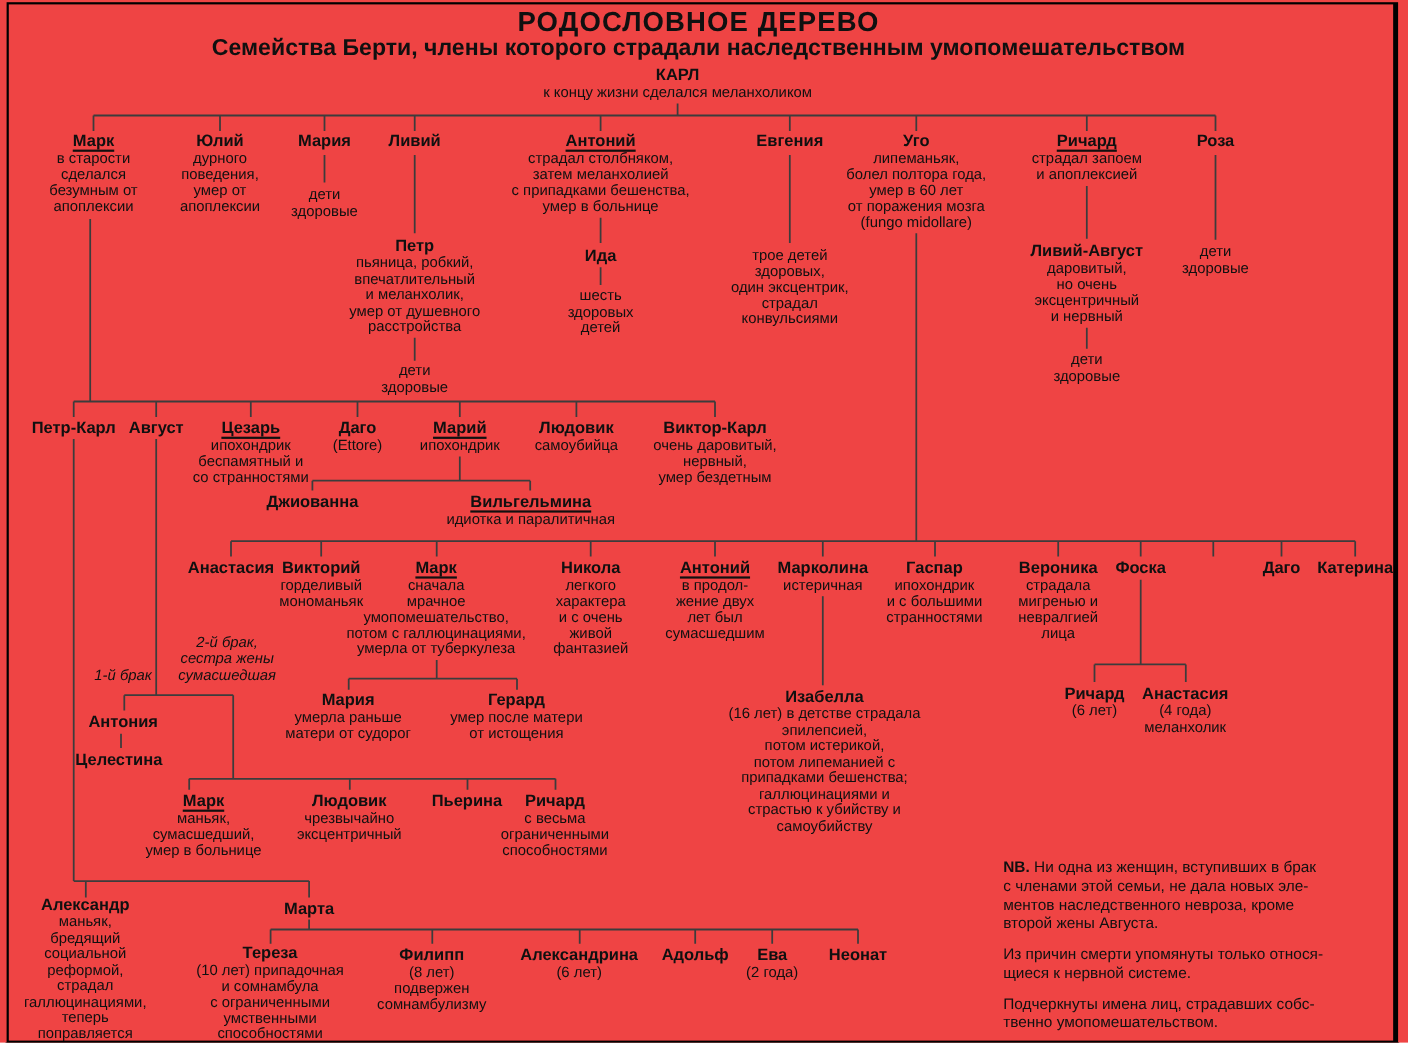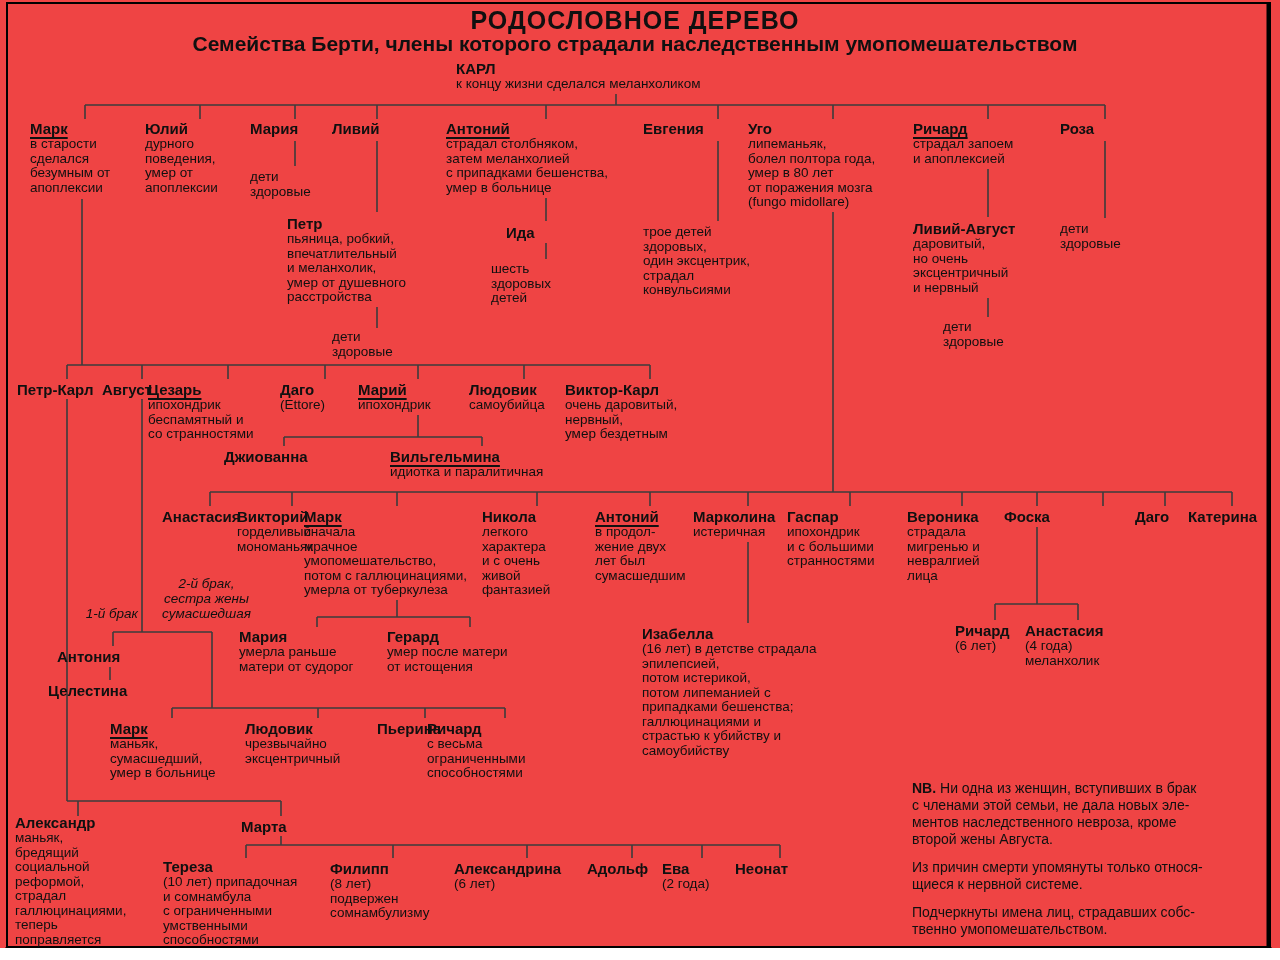--- a/index.html
+++ b/index.html
@@ -4,21 +4,21 @@
 <style>
   html,body { margin:0; padding:0; background:#ffffff; }
   #stage {
     position:relative; width:1280px; height:948px; background:#ef4444;
     font-family:Liberation Sans, sans-serif; color:#101010; overflow:hidden;
   }
   svg.wires { position:absolute; left:0; top:0; }
   .hdr { position:absolute; left:6px; top:6px; width:1258px; text-align:center; }
   .hdr .t1 { font-size:25px; font-weight:700; letter-spacing:1px; line-height:28px; }
   .hdr .t2 { font-size:21px; font-weight:700; line-height:19px; }
-  .node { position:absolute; text-align:left; }
+  .node { position:absolute; text-align:center; }
   .nm { font-weight:700; font-size:15px; line-height:17px; white-space:pre-line; }
   .nm.u { text-decoration:underline; text-decoration-thickness:1.5px; text-underline-offset:2.5px; }
   .ds { font-size:13.5px; line-height:14.5px; white-space:pre-line; }
   .lbl { position:absolute; font-style:italic; font-size:13.5px; line-height:15px; white-space:pre-line; }
   .nb { position:absolute; left:912px; top:780px; width:354px; font-size:14px; line-height:17px; }
   .nb p { margin:0 0 11px 0; white-space:pre-line; text-align:left; }
   .nb .b { font-weight:700; }
 </style>
 </head>
 <body>
@@ -115,21 +115,21 @@
     <div class="ds">трое детей
 здоровых,
 один эксцентрик,
 страдал
 конвульсиями</div>
   </div>
   <div class="node" style="left:748px;top:120px;width:170px">
     <div class="nm">Уго</div>
     <div class="ds">липеманьяк,
 болел полтора года,
-умер в 80 лет
+умер в 60 лет
 от поражения мозга
 (fungo midollare)</div>
   </div>
   <div class="node" style="left:913px;top:120px;width:150px">
     <div class="nm u">Ричард</div>
     <div class="ds">страдал запоем
 и апоплексией</div>
   </div>
   <div class="node" style="left:913px;top:220px;width:150px">
     <div class="nm">Ливий-Август</div>

